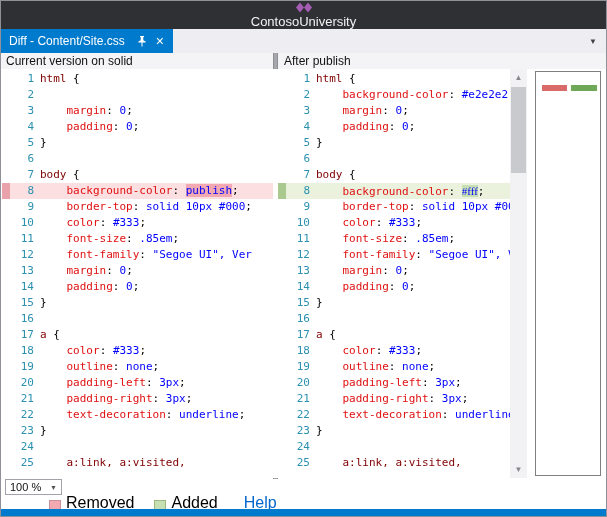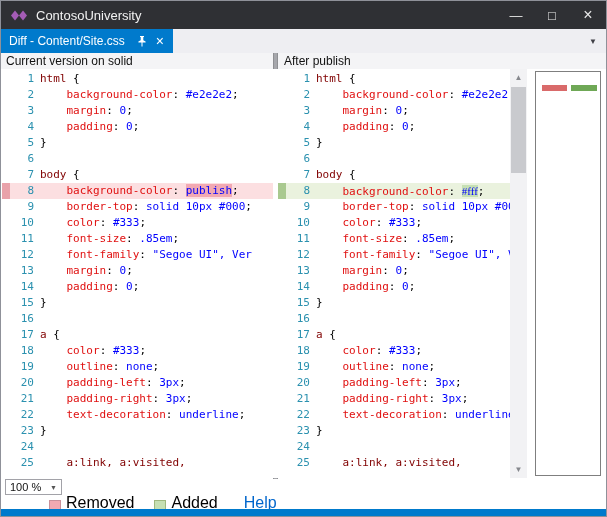--- a/index.html
+++ b/index.html
@@ -4,21 +4,21 @@
 <style>
   * { margin:0; padding:0; box-sizing:border-box; }
   html,body { background:#ffffff; }
   body { font-family:"Liberation Sans", sans-serif; }
 
   .vs-window{ position:relative; width:607px; height:517px; background:#fff;
               border:1px solid #8f9199; overflow:hidden; }
 
   
   .titlebar{ position:absolute; top:0; left:0; right:0; height:28px;
-             background:var(--titlebar-bg,#2f3034); display:flex; align-items:center; }
+             background:var(--titlebar-bg,#2f3034); display:flex; align-items:center;flex-direction:column; }
   .vs-logo{ margin:0 8px 0 9px; display:flex; align-items:center; }
   .title-text{ font-size:13px; color:#f2f2f2; }
   .win-btns{ margin-left:auto; display:flex; height:100%; }
   .win-btn{ width:36px; display:flex; align-items:center; justify-content:center;
             color:#e8e8e8; font-size:13px; cursor:default; }
   .win-btn.close{ font-size:16px; }
 
   
   .tabstrip{ position:absolute; top:28px; left:0; right:0; height:24px;
              background:#eeeef2; display:flex; align-items:stretch; }
@@ -140,21 +140,20 @@
   <div class="editor">
     <div class="code-pane code-left">
         <div class="code-row">
           <span class="marker"></span>
           <span class="lnum">1</span>
           <span class="ltext"><span class="tok-sel">html</span><span class="tok-plain"> {</span></span>
         </div>
         <div class="code-row">
           <span class="marker"></span>
           <span class="lnum">2</span>
-          <span class="ltext"><span class="tok-plain">    </span><span class="tok-prop">background-color</span><span class="tok-plain">: </span><span class="tok-val">#e2e2e2</span><span class="tok-plain">;</span></span>
         </div>
         <div class="code-row">
           <span class="marker"></span>
           <span class="lnum">3</span>
           <span class="ltext"><span class="tok-plain">    </span><span class="tok-prop">margin</span><span class="tok-plain">: </span><span class="tok-val">0</span><span class="tok-plain">;</span></span>
         </div>
         <div class="code-row">
           <span class="marker"></span>
           <span class="lnum">4</span>
           <span class="ltext"><span class="tok-plain">    </span><span class="tok-prop">padding</span><span class="tok-plain">: </span><span class="tok-val">0</span><span class="tok-plain">;</span></span>

